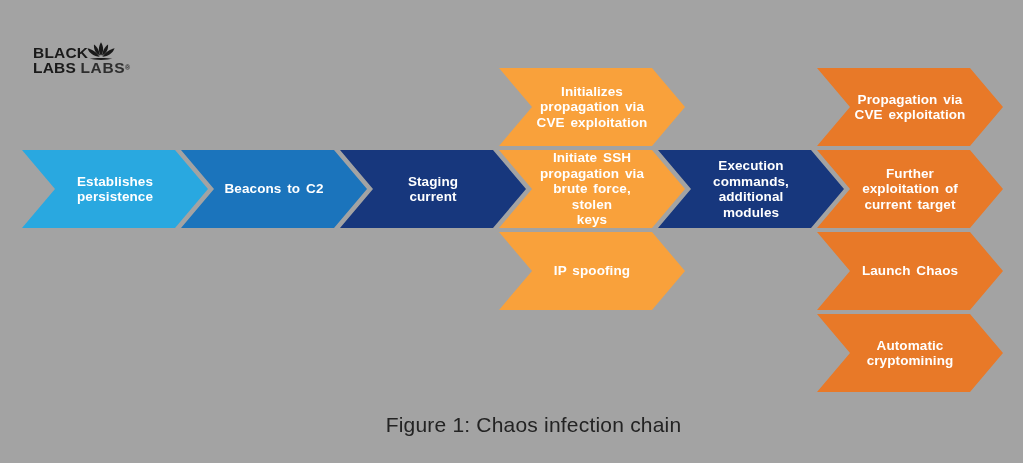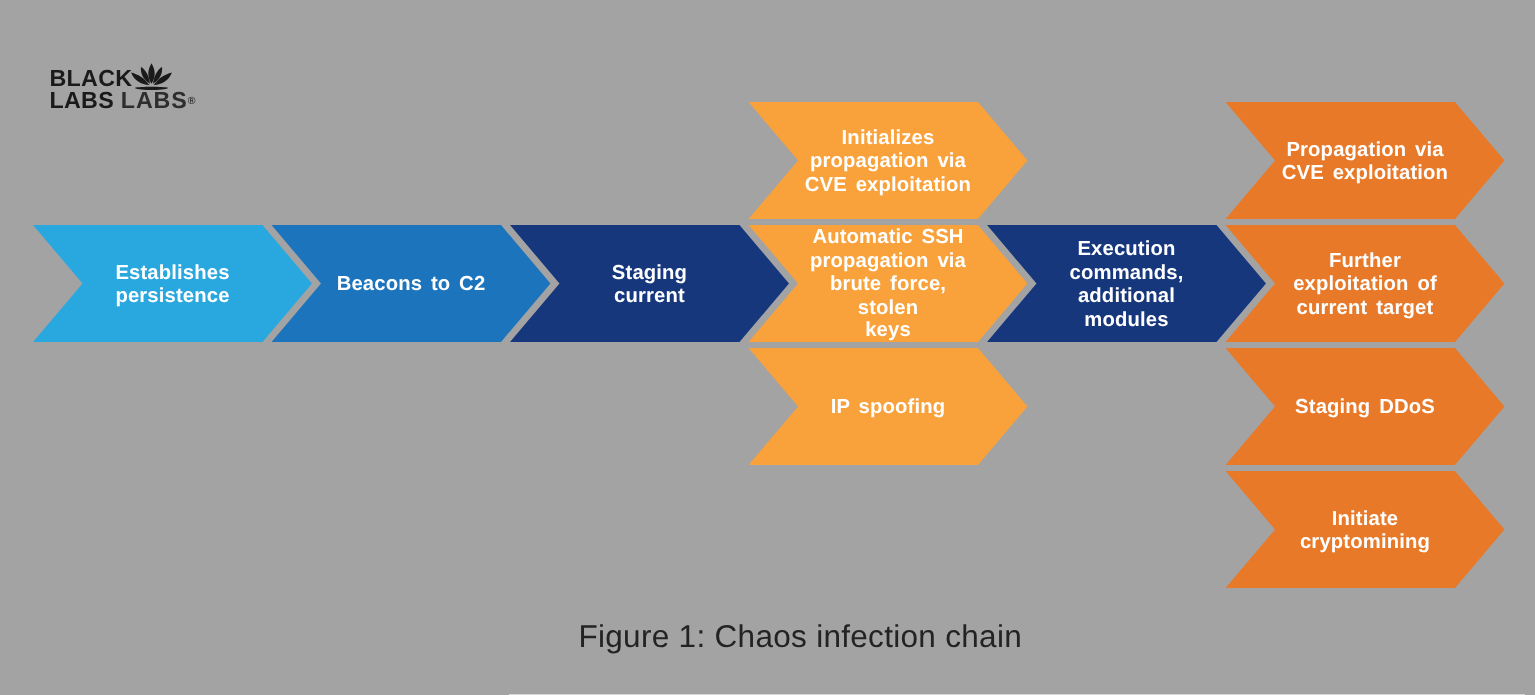--- a/index.html
+++ b/index.html
@@ -89,21 +89,21 @@
 current</span>
     </div>
 
     <div class="arrow c-amber a4">
       <span class="arrow-label">Initializes
 propagation via
 CVE exploitation</span>
     </div>
 
     <div class="arrow c-amber a5">
-      <span class="arrow-label">Automatic SSH
+      <span class="arrow-label">Initiate SSH
 propagation via
 brute force, stolen
 keys</span>
     </div>
 
     <div class="arrow c-amber a6">
       <span class="arrow-label">IP spoofing</span>
     </div>
 
     <div class="arrow c-navy a7">
@@ -117,25 +117,25 @@
 CVE exploitation</span>
     </div>
 
     <div class="arrow c-orange a9">
       <span class="arrow-label">Further
 exploitation of
 current target</span>
     </div>
 
     <div class="arrow c-orange a10">
-      <span class="arrow-label">Staging DDoS</span>
+      <span class="arrow-label">Launch Chaos</span>
     </div>
 
     <div class="arrow c-orange a11">
-      <span class="arrow-label">Initiate
+      <span class="arrow-label">Automatic
 cryptomining</span>
     </div>
 
   </div>
 
   <div class="caption">Figure 1: Chaos infection chain</div>
 
 </div>
 
 </body></html>

